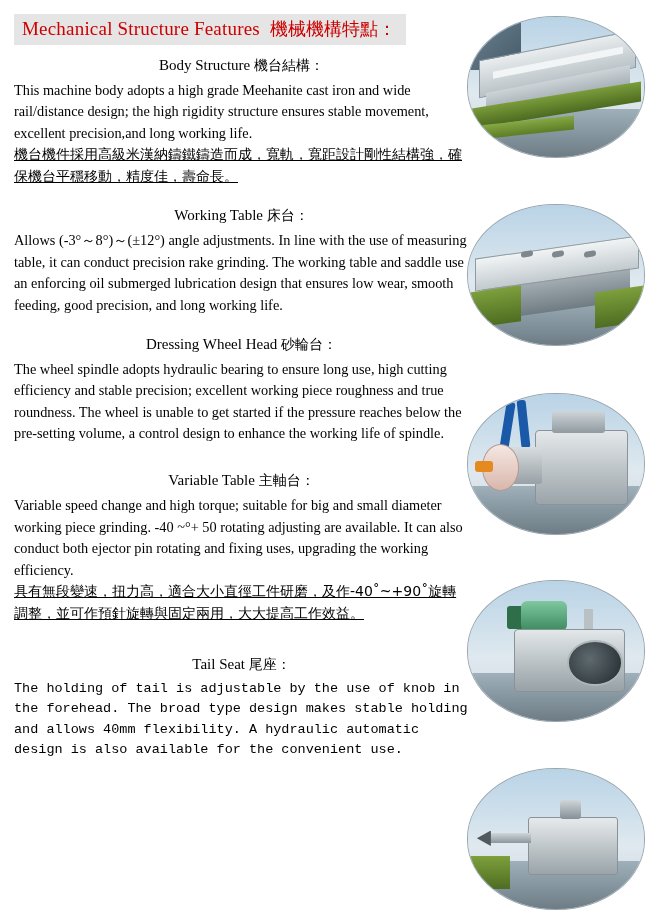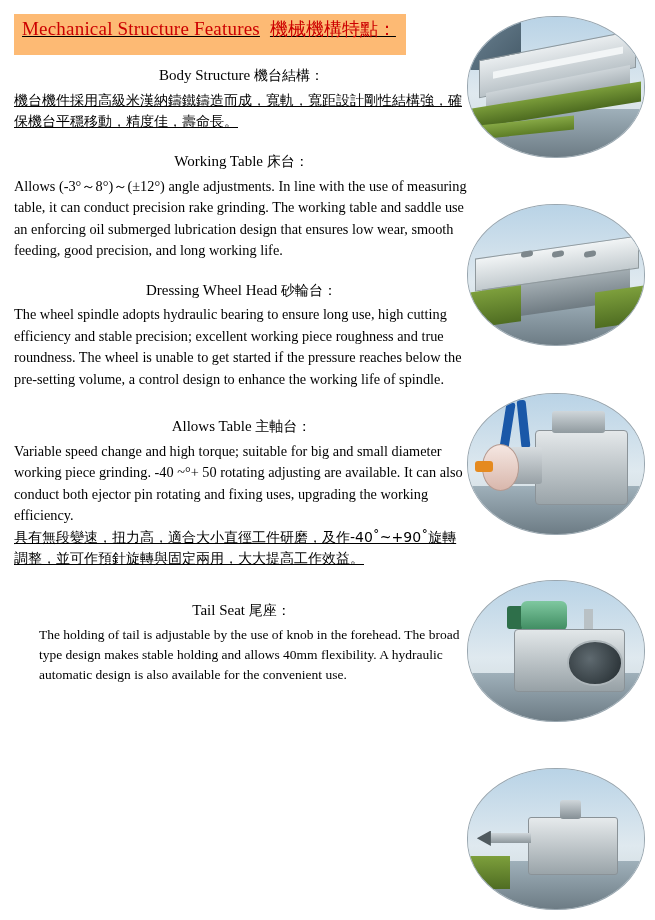--- a/index.html
+++ b/index.html
@@ -17,24 +17,23 @@
   .page {
     position: relative;
     width: 655px;
     height: 920px;
     box-sizing: border-box;
     padding: 14px 10px 0 14px;
   }
   
   .title-banner {
     display: inline-block;
-    background: #fdba74;
-    padding: 3px 10px 14px 8px;
+    background: #e5e5e5;
+    padding: 3px 10px 4px 8px;
     margin-bottom: 10px;
-    text-decoration: underline;
   }
   .title-en {
     font-family: "Liberation Serif", serif;
     font-size: 19px;
     color: #cc0000;
     letter-spacing: 0.2px;
   }
   .title-zh {
     font-family: "DejaVu Sans", sans-serif;
     font-size: 18px;
@@ -64,23 +63,22 @@
     line-height: 1.5;
     font-family: "Liberation Serif", serif;
   }
   .sec-zh {
     font-family: "DejaVu Sans", sans-serif;
     font-size: 14px;
     line-height: 1.55;
     text-decoration: underline;
   }
   .sans .sec-en {
-    font-family: Liberation Serif, serif;
+    font-family: Liberation Mono, monospace;
     font-size: 13.5px;
-    margin-left: 25px;
   }
   
   .photos {
     position: absolute;
     right: 8px;
     top: 8px;
     width: 180px;
   }
   .photo {
     position: absolute;
@@ -274,20 +272,21 @@
   </div>
 
   
   <div class="text-col">
 
     <div class="section" style="margin-bottom:18px;">
       <div class="sec-head">
         <span>Body Structure</span>
         <span class="zh">機台結構：</span>
       </div>
+      <div class="sec-en">This machine body adopts a high grade Meehanite cast iron and wide rail/distance design; the high rigidity structure ensures stable movement, excellent precision,and long working life.</div>
       <div class="sec-zh">機台機件採用高級米漢納鑄鐵鑄造而成，寬軌，寬距設計剛性結構強，確保機台平穩移動，精度佳，壽命長。</div>
     </div>
 
     <div class="section" style="margin-bottom:18px;">
       <div class="sec-head">
         <span>Working Table</span>
         <span class="zh">床台：</span>
       </div>
       <div class="sec-en">Allows (-3°～8°)～(±12°) angle adjustments. In line with the use of measuring table, it can conduct precision rake grinding. The working table and saddle use an enforcing oil submerged lubrication design that ensures low wear, smooth feeding, good precision, and long working life.</div>
     </div>
@@ -295,21 +294,21 @@
     <div class="section" style="margin-bottom:26px;">
       <div class="sec-head">
         <span>Dressing Wheel Head</span>
         <span class="zh">砂輪台：</span>
       </div>
       <div class="sec-en">The wheel spindle adopts hydraulic bearing to ensure long use, high cutting efficiency and stable precision; excellent working piece roughness and true roundness. The wheel is unable to get started if the pressure reaches below the pre-setting volume, a control design to enhance the working life of spindle.</div>
     </div>
 
     <div class="section" style="margin-bottom:30px;">
       <div class="sec-head">
-        <span>Allows Table</span>
+        <span>Variable Table</span>
         <span class="zh">主軸台：</span>
       </div>
       <div class="sec-en">Variable speed change and high torque; suitable for big and small diameter working piece grinding. -40 ~°+ 50  rotating adjusting are available. It can also conduct both ejector pin rotating and fixing uses, upgrading the working efficiency.</div>
       <div class="sec-zh">具有無段變速，扭力高，適合大小直徑工件研磨，及作-40˚~+90˚旋轉調整，並可作預針旋轉與固定兩用，大大提高工作效益。</div>
     </div>
 
     <div class="section sans">
       <div class="sec-head">
         <span>Tail Seat</span>
         <span class="zh">尾座：</span>

